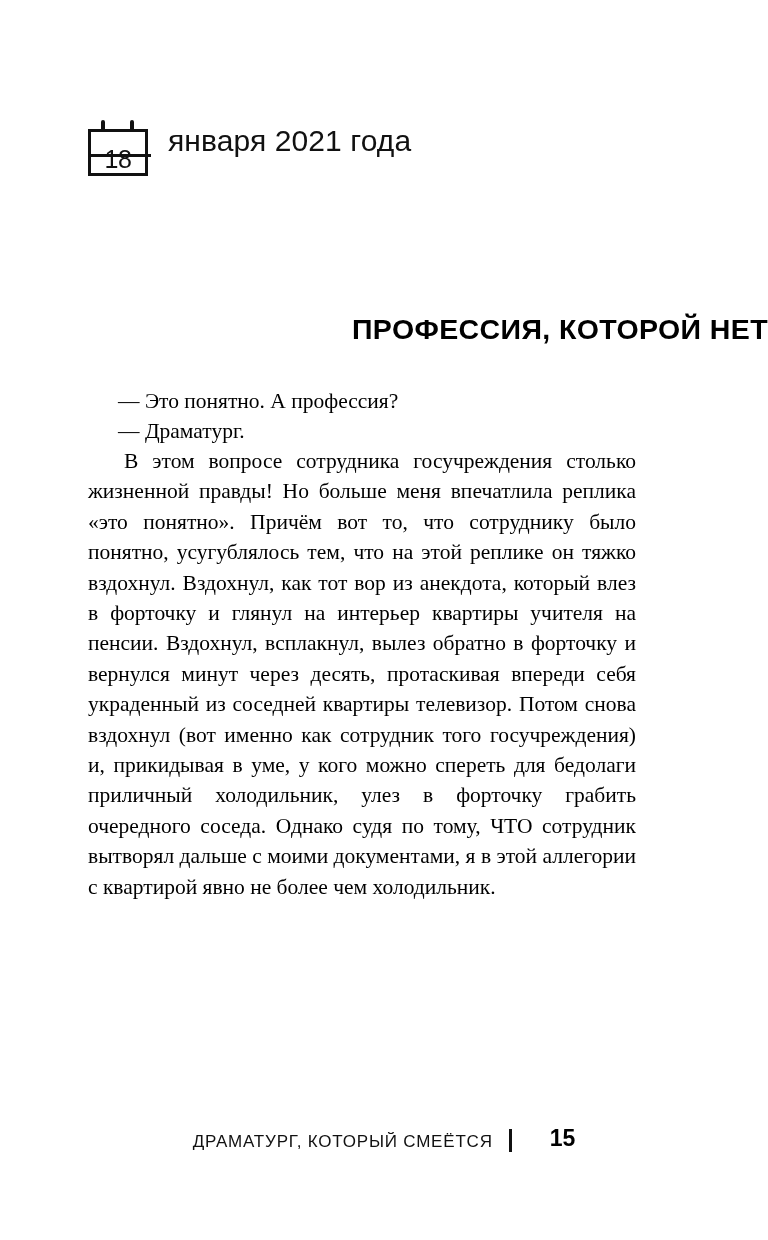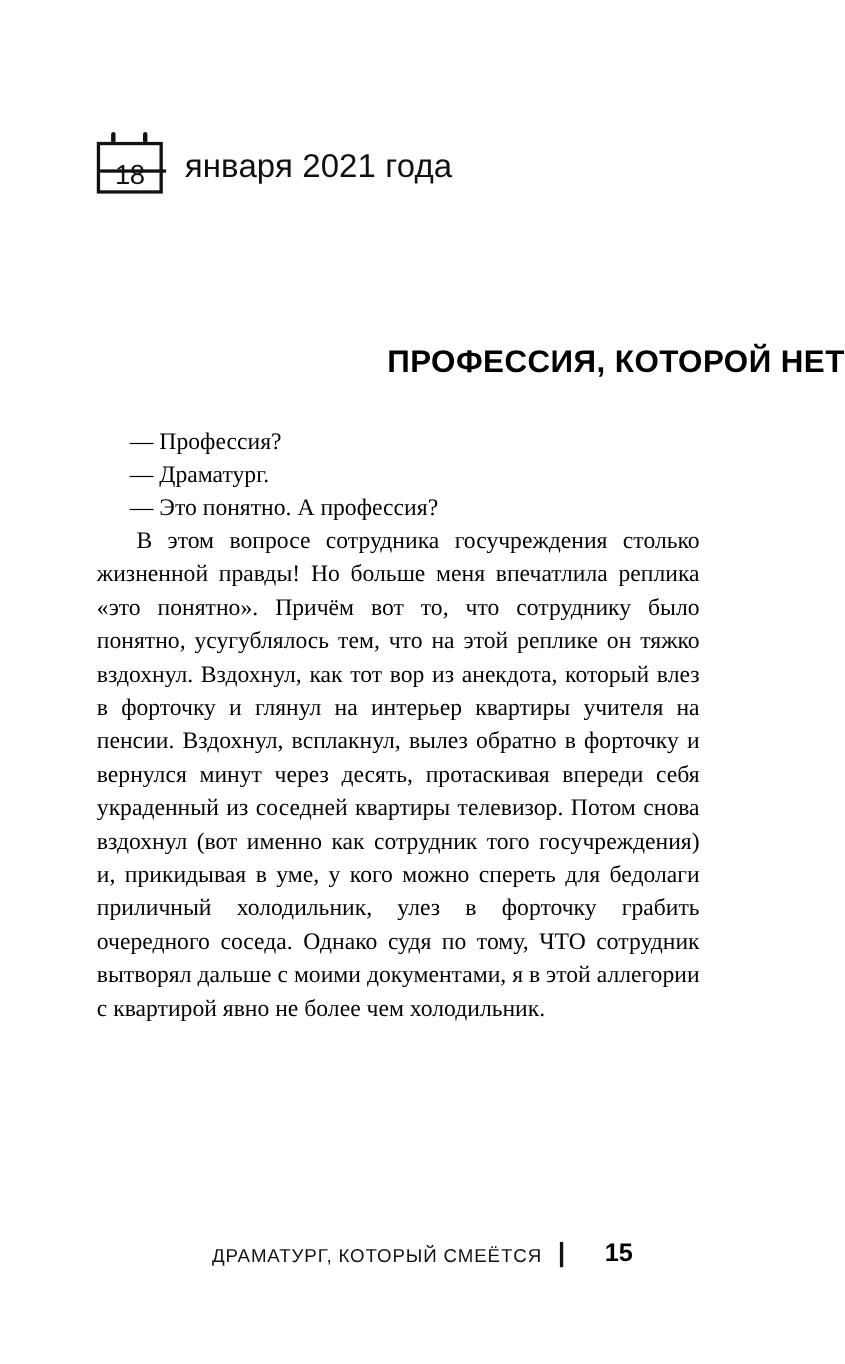--- a/index.html
+++ b/index.html
@@ -23,21 +23,20 @@
     box-sizing: border-box;
     padding: 0;
   }
 
   
   .date-header {
     position: absolute;
     left: 88px;
     top: 120px;
     display: flex;
-    align-items: center;
     height: 58px;
   }
   .calendar-icon {
     width: 62px;
     height: 58px;
     position: relative;
     flex: none;
   }
   .cal-box {
     position: absolute;
@@ -178,23 +177,22 @@
       </div>
       <div class="cal-num">18</div>
     </div>
     <div class="date-text">января 2021 года</div>
   </div>
 
   <div class="chapter-title">ПРОФЕССИЯ, КОТОРОЙ НЕТ</div>
 
   <div class="content">
     <div class="dialogue">
-      <div>— Профессия?</div>
+      <div>— Это понятно. А профессия?</div>
       <div>— Драматург.</div>
-      <div>— Это понятно. А профессия?</div>
     </div>
     <p class="body gap-top">В этом вопросе сотрудника госучреждения столько жизненной правды! Но больше меня впечатлила реплика «это понятно». Причём вот то, что сотруднику было понятно, усугублялось тем, что на этой реплике он тяжко вздохнул. Вздохнул, как тот вор из анекдота, который влез в форточку и глянул на интерьер квартиры учителя на пенсии. Вздохнул, всплакнул, вылез обратно в форточку и вернулся минут через десять, протаскивая впереди себя украденный из соседней квартиры телевизор. Потом снова вздохнул (вот именно как сотрудник того госучреждения) и, прикидывая в уме, у кого можно спереть для бедолаги приличный холодильник, улез в форточку грабить очередного соседа. Однако судя по тому, ЧТО сотрудник вытворял дальше с моими документами, я в этой аллегории с квартирой явно не более чем холодильник.</p>
   </div>
 
   <div class="footer">
     <span class="footer-title">ДРАМАТУРГ, КОТОРЫЙ СМЕЁТСЯ</span>
     <span class="footer-sep"></span>
     <span class="footer-page">15</span>
   </div>
 

